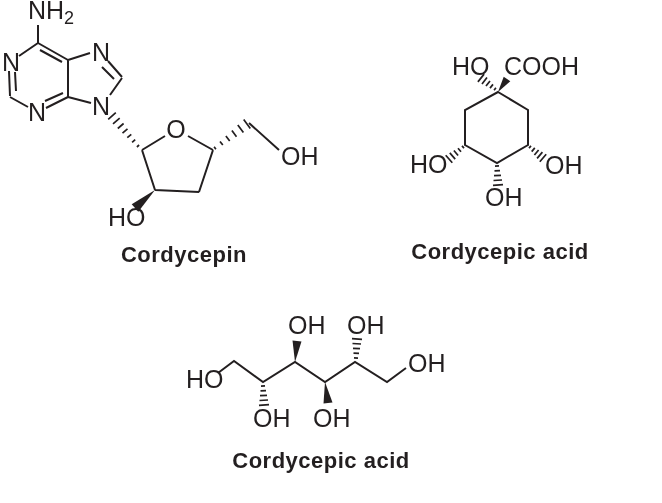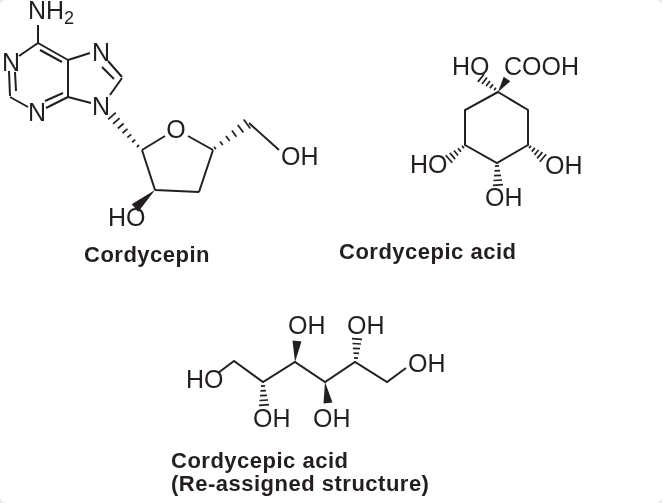--- a/index.html
+++ b/index.html
@@ -1,32 +1,32 @@
 <!DOCTYPE html>
 <html style="--ink: #231f20; --bg: #ffffff;"><head>
 <meta charset="utf-8">
 <style>
   :root { --ink:#231f20; --bg:#ffffff; }
   html,body { margin:0; padding:0; }
   body { background:#e8e8e8; font-family:"Liberation Sans", sans-serif; }
   .canvas {
     position:relative; width:662px; height:503px;
-    background:var(--bg); overflow:hidden;border-radius:6px;
+    background:var(--bg); overflow:hidden;
   }
   svg.scheme { position:absolute; left:0; top:0; }
   .bond path, .bond line { stroke:var(--ink); stroke-width:2; fill:none; stroke-linecap:butt; }
   .hash path { stroke:var(--ink); stroke-width:1.7; fill:none; }
   .wedge polygon { fill:var(--ink); stroke:none; }
   text.atom {
     font-family:"Liberation Sans", sans-serif;
     font-size:25px; fill:var(--ink);
   }
   text.atom.sub { font-size:18px; }
   .caption {
-    position:absolute; text-align:left; white-space:nowrap;
+    position:absolute; text-align:center; white-space:nowrap;
     font-family:"Liberation Sans", sans-serif;
     font-weight:bold; font-size:22px; line-height:23px;
     letter-spacing:0.5px; color:var(--ink);
   }
 </style>
 </head>
 <body>
 
 <div class="canvas">
 
@@ -133,16 +133,15 @@
   </svg>
 
   <div class="caption" style="left:84px; top:243px; width:200px;">Cordycepin</div>
 
   <div class="caption" style="left:339px; top:240px; width:322px;">
     <div>Cordycepic acid</div>
   </div>
 
   <div class="caption" style="left:171px; top:449px; width:300px;">
     <div>Cordycepic acid</div>
-    <div>(Re-assigned structure)</div>
   </div>
 
 </div>
 
 </body></html>

